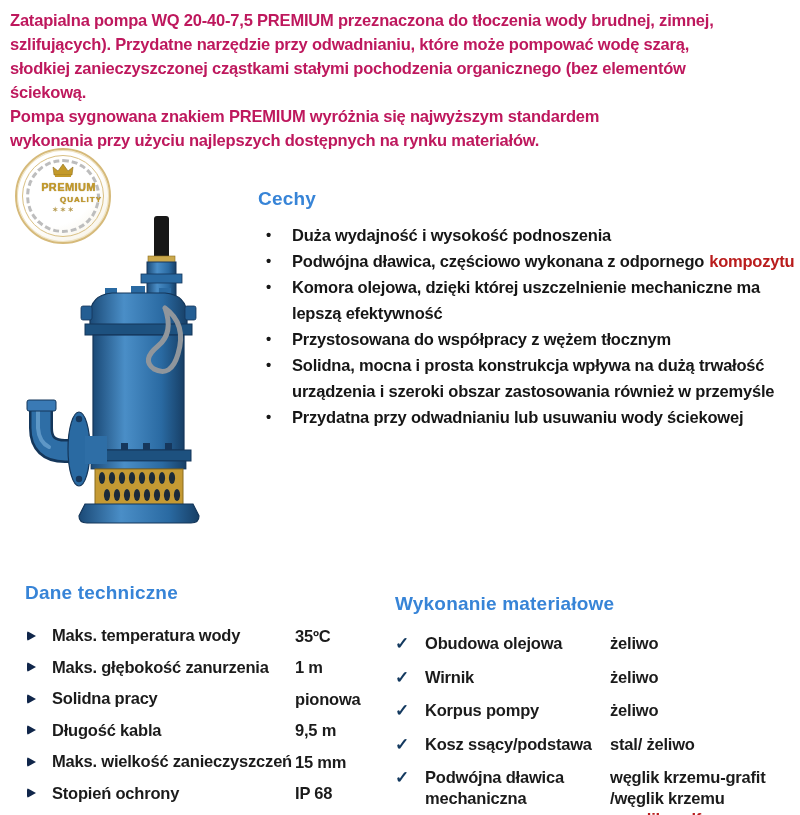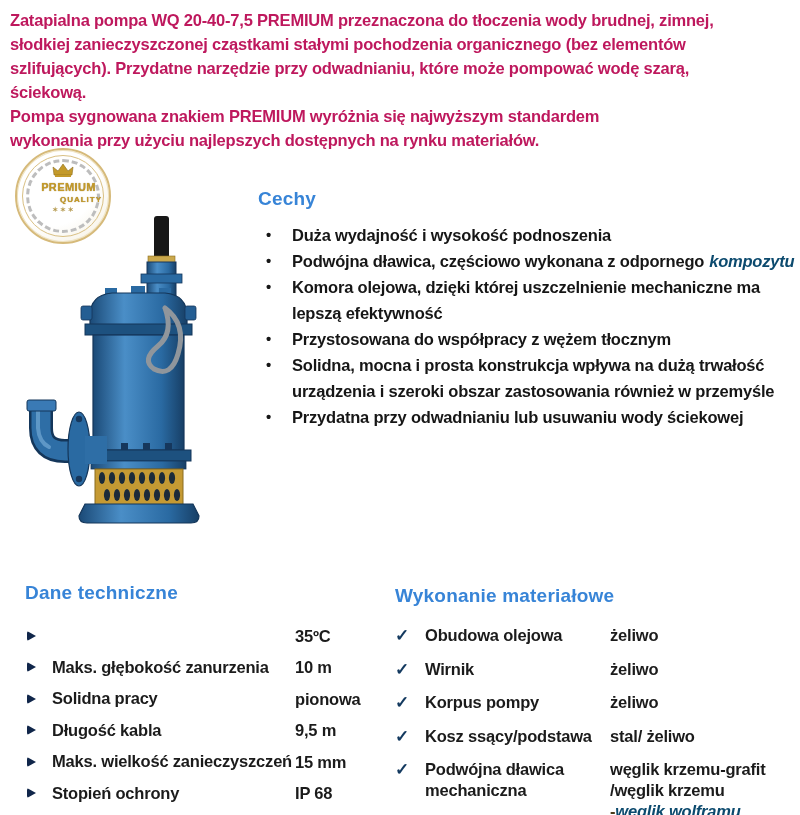--- a/index.html
+++ b/index.html
@@ -42,55 +42,55 @@
     font-size:19px;font-weight:700;color:#3784d7;letter-spacing:0.2px;
   }
   .features .sec-title{margin:0 0 12px 0;}
   .features ul{list-style:none;margin:0;padding:0;}
   .features li{
     display:flex;align-items:flex-start;
     font-size:16.5px;line-height:26px;font-weight:700;color:#161616;
     letter-spacing:-0.2px;
   }
   .features .blt{width:26px;flex:none;text-align:left;padding-left:8px;font-size:15px;}
-  .gold{color:#0c4a6e;font-style:italic;}
+  .gold{color:#b91c1c;}
   .feat-text .gold{margin-left:5px;}
   
   .tech{position:absolute;left:25px;top:582px;width:365px;}
   .tech .sec-title{margin:0 0 16px 0;}
   .trow{
     position:relative;height:31.5px;display:flex;align-items:center;
     font-size:16.5px;font-weight:700;letter-spacing:-0.2px;white-space:nowrap;
   }
   .tri{
     width:0;height:0;flex:none;margin-right:16px;margin-left:2px;
     border-left:9px solid #10264a;border-top:5px solid transparent;
     border-bottom:5px solid transparent;border-radius:2px;
   }
   .tvalue{position:absolute;left:270px;top:50%;transform:translateY(-50%);}
   .materials{position:absolute;left:395px;top:585px;width:405px;}
-  .materials .sec-title{margin:0 0 18px 0;}
+  .materials .sec-title{margin:8px 0 18px 0;}
   .mrow{
     position:relative;display:flex;align-items:flex-start;
     font-size:16.5px;line-height:21px;font-weight:700;letter-spacing:-0.2px;
     margin-bottom:12.5px;
   }
   .mchk{width:30px;flex:none;color:#13395f;font-size:17px;}
   .mlabel{width:180px;flex:none;}
   .mvalue{position:absolute;left:215px;top:0;white-space:nowrap;}
   .mvalue .vline{display:block;}
   .mvalue .vprefix{color:#4a3a18;}
 </style>
 </head>
 <body>
 
 <div class="intro">
   <div class="line">Zatapialna pompa WQ 20-40-7,5 PREMIUM przeznaczona do tłoczenia wody brudnej, zimnej,</div>
+  <div class="line">szlifujących). Przydatne narzędzie przy odwadnianiu, które może pompować wodę szarą,</div>
   <div class="line">słodkiej zanieczyszczonej cząstkami stałymi pochodzenia organicznego (bez elementów</div>
-  <div class="line">szlifujących). Przydatne narzędzie przy odwadnianiu, które może pompować wodę szarą,</div>
   <div class="line">ściekową.</div>
   <div class="line">Pompa sygnowana znakiem PREMIUM wyróżnia się najwyższym standardem</div>
   <div class="line">wykonania przy użyciu najlepszych dostępnych na rynku materiałów.</div>
 </div>
 
 <div class="figure">
   <svg class="pump-svg" width="240" height="420" viewBox="0 0 240 420">
     <defs>
       <linearGradient id="pb" x1="0" y1="0" x2="1" y2="0">
         <stop offset="0" stop-color="#1b4a77"></stop>
@@ -196,26 +196,27 @@
       <span class="blt">•</span>
       <span class="feat-text"><span>Przydatna przy odwadnianiu lub usuwaniu wody ściekowej</span></span>
     </li>
   </ul>
 </div>
 
 <div class="tech">
   <h2 class="sec-title">Dane techniczne</h2>
   <div class="trow">
     <span class="tri"></span>
+    <span class="tlabel">Maks. temperatura wody</span>
     <span class="tvalue">35ºC</span>
   </div>
   <div class="trow">
     <span class="tri"></span>
     <span class="tlabel">Maks. głębokość zanurzenia</span>
-    <span class="tvalue">10 m</span>
+    <span class="tvalue">1 m</span>
   </div>
   <div class="trow">
     <span class="tri"></span>
     <span class="tlabel">Solidna pracy</span>
     <span class="tvalue">pionowa</span>
   </div>
   <div class="trow">
     <span class="tri"></span>
     <span class="tlabel">Długość kabla</span>
     <span class="tvalue">9,5 m</span>

